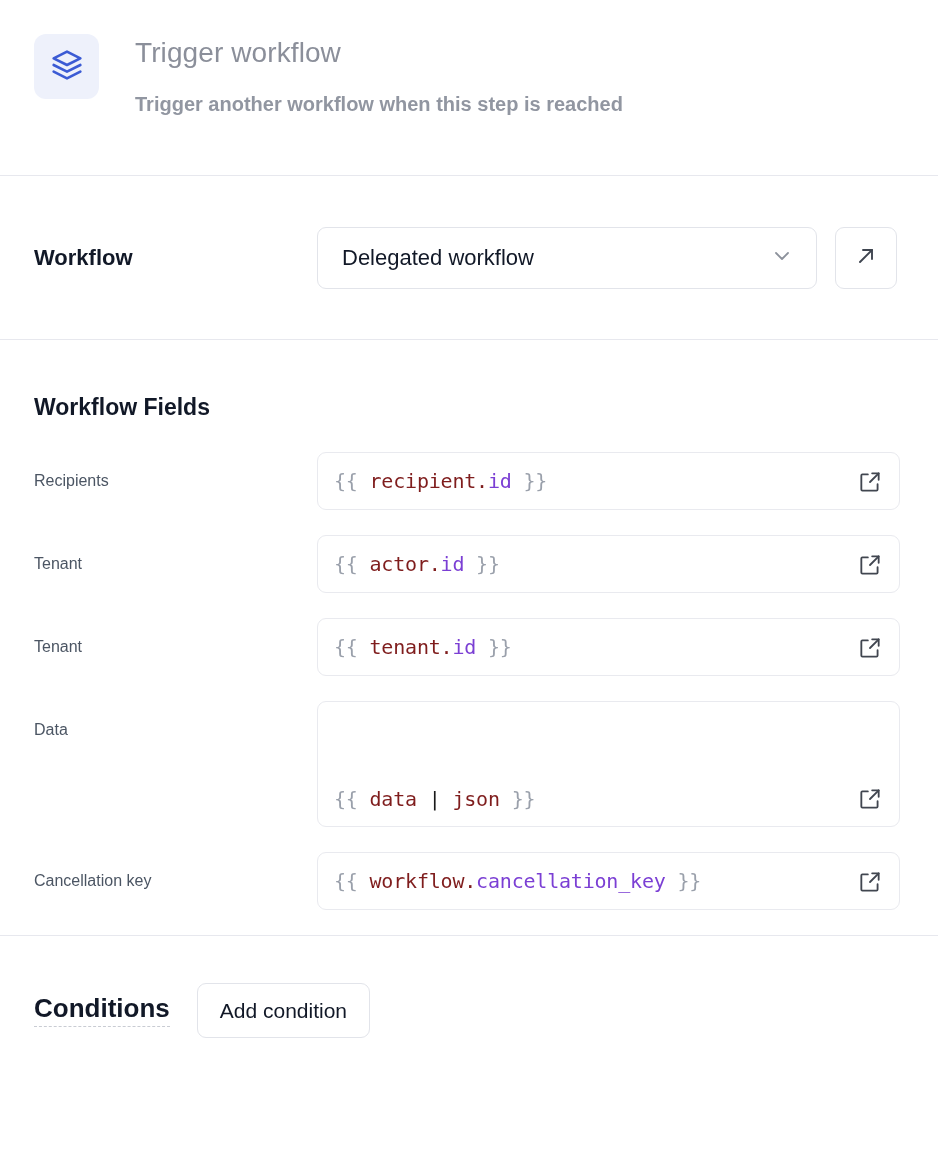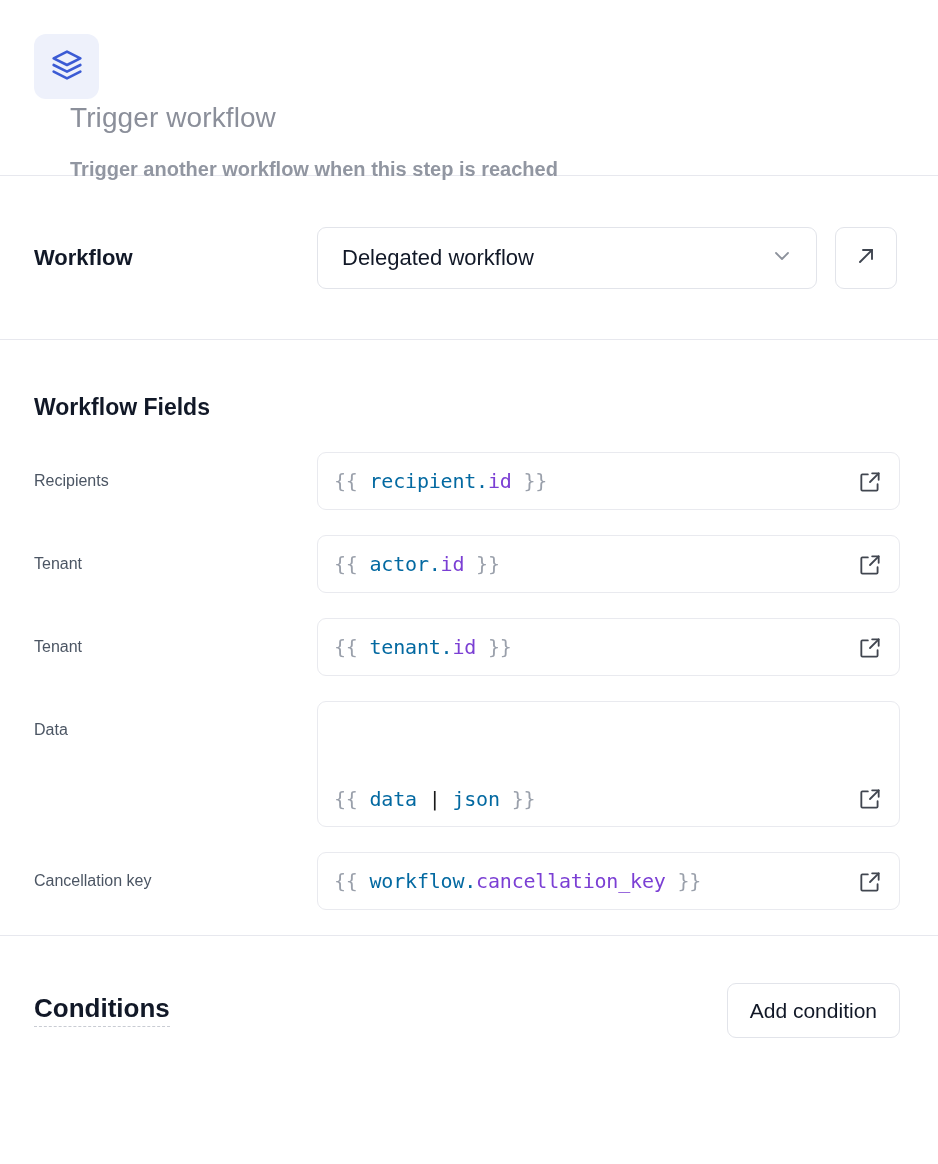--- a/index.html
+++ b/index.html
@@ -14,21 +14,20 @@
     color: #111827;
     overflow: hidden;
   }
 
   
   .header {
     display: flex;
     align-items: flex-start;
     padding: 34px 32px 0 34px;
     height: 175px;
-    flex-direction: column;
   }
   .header-icon-box {
     width: 65px;
     height: 65px;
     border-radius: 12px;
     background: #eef1fb;
     display: flex;
     align-items: center;
     justify-content: center;
     flex: 0 0 auto;
@@ -142,21 +141,21 @@
     align-items: flex-end;
   }
   .code {
     font-family: "DejaVu Sans Mono", monospace;
     font-size: 20px;
     line-height: 1.45;
     white-space: pre;
     letter-spacing: -0.2px;
   }
   .tok-brace { color: #9aa0ab; }
-  .tok-blue  { color: #0369a1; }
+  .tok-blue  { color: #7f1d1d; }
   .tok-purple{ color: #7b3fd4; }
   .tok-plain { color: #1a1a1a; }
 
   .expand-icon {
     flex: 0 0 auto;
     width: 26px;
     height: 26px;
     margin-left: 12px;
     margin-top: 2px;
   }
@@ -166,22 +165,22 @@
     bottom: 14px;
     margin: 0;
   }
   .code-wrap { flex: 1 1 auto; }
 
   
   .conditions-section {
     height: 149px;
     display: flex;
     align-items: center;
-    justify-content: space-between;
     padding: 0 38px 0 34px;
+    gap: 27px;
   }
   .conditions-title {
     font-size: 26px;
     font-weight: 700;
     color: #111827;
     border-bottom: 1px dashed #c9ccd3;
     padding-bottom: 3px;
     display: inline-block;
     line-height: 1.15;
   }

